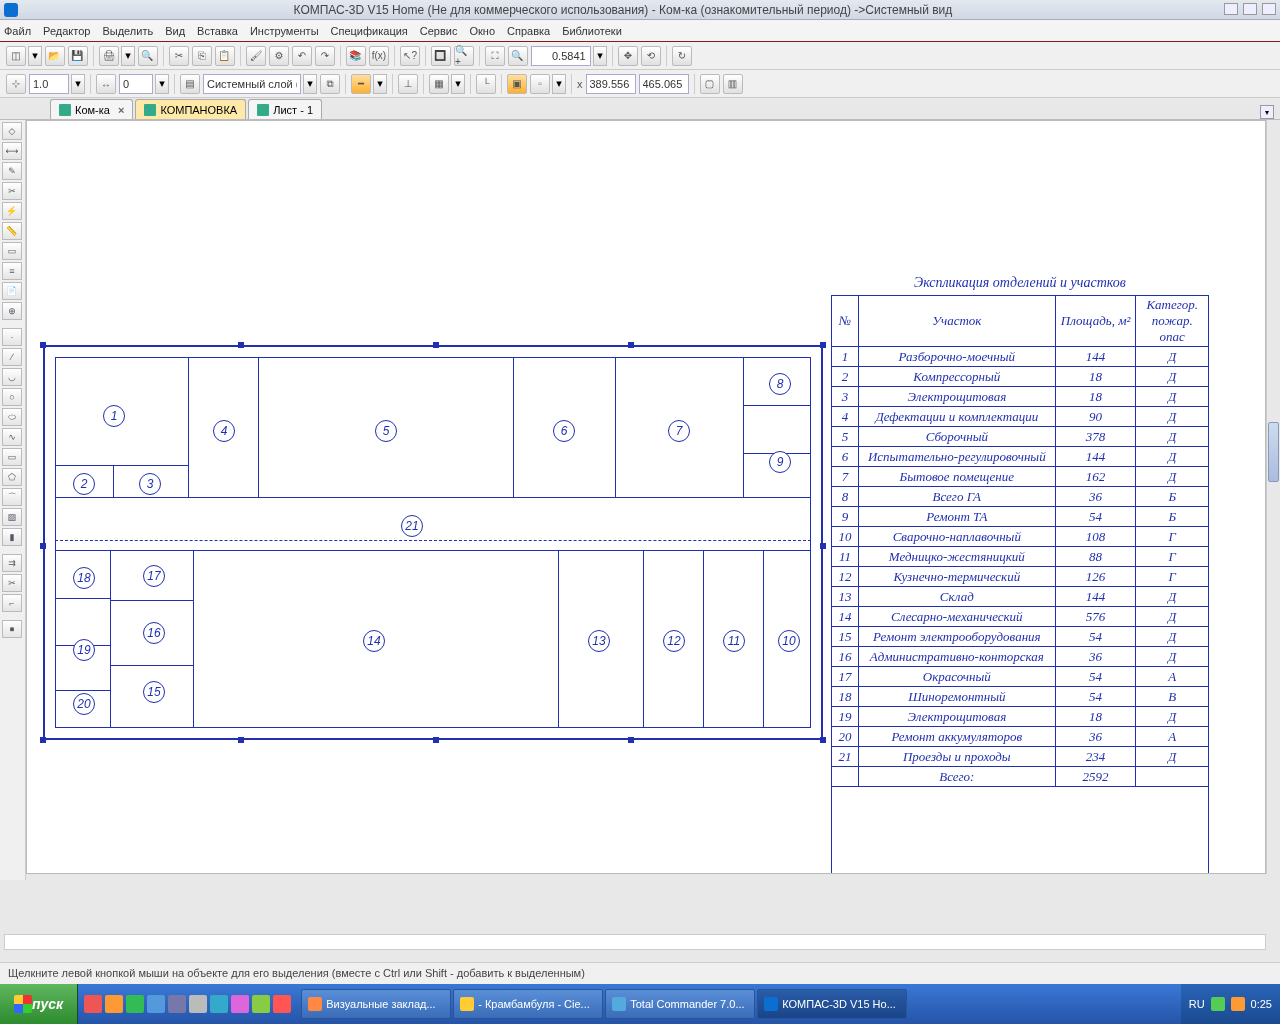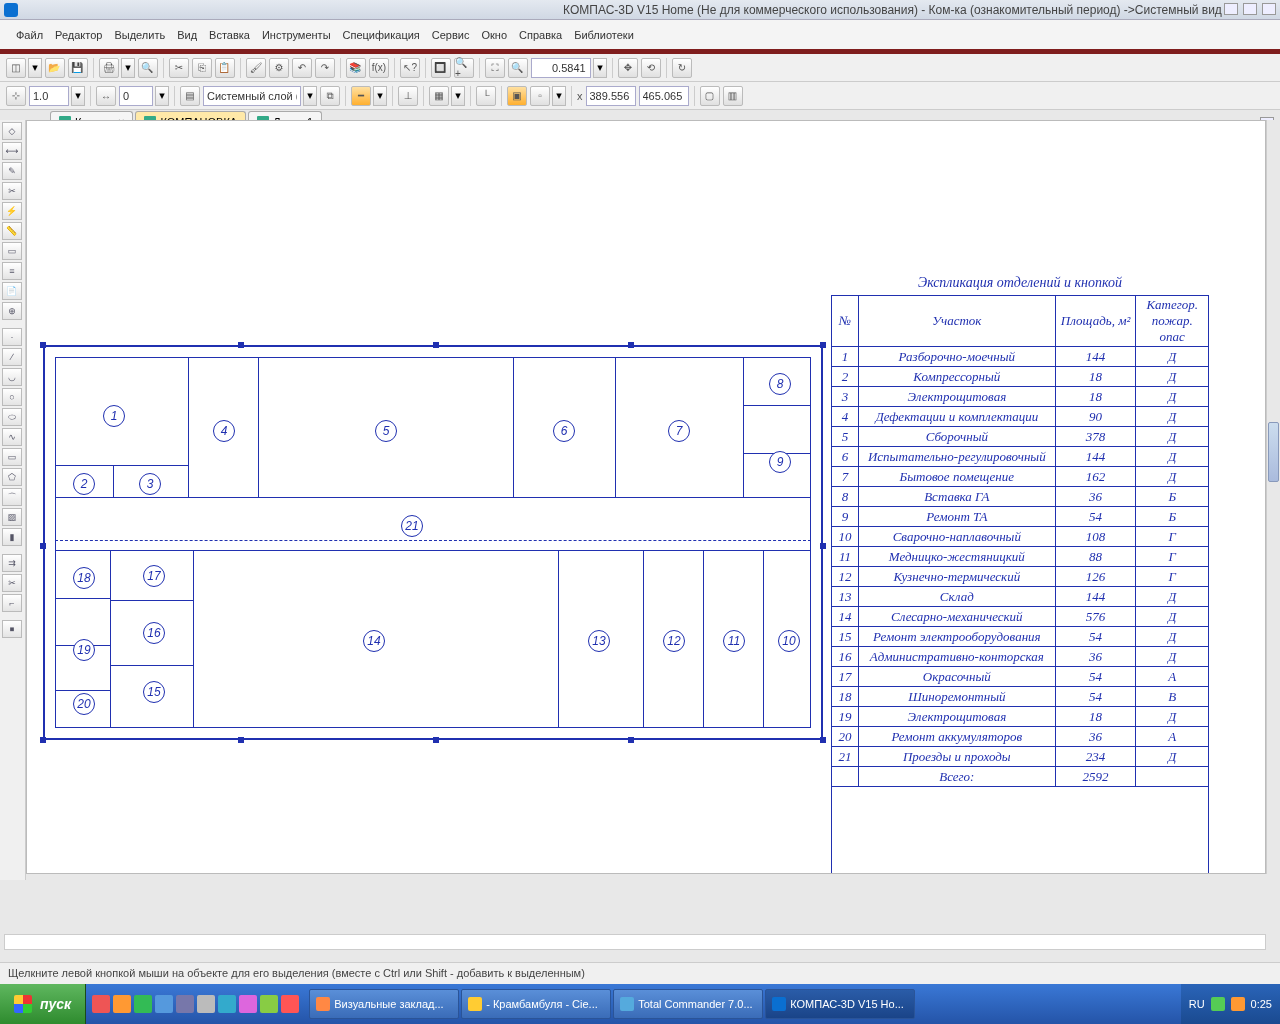--- a/index.html
+++ b/index.html
@@ -1,25 +1,25 @@
 <!DOCTYPE html>
 <html><head>
 <meta charset="utf-8">
 <style>
 * { box-sizing: border-box; margin: 0; padding: 0; }
 body { font-family: Arial, sans-serif; font-size: 11px; background: #e8e8e8; width: 1280px; height: 1024px; overflow: hidden; position: relative; }
 
 
 .titlebar { height: 20px; background: linear-gradient(#e4e9f0,#d0d8e4); display: flex; align-items: center; padding: 0 4px; border-bottom: 1px solid #aab; }
 .titlebar .app-icon { width: 14px; height: 14px; background: #0a6fd1; border-radius: 3px; margin-right: 6px; }
-.titlebar .title { flex: 1; text-align: right; color: #444; font-size: 12px; }
+.titlebar .title { flex: 1; text-align: center; color: #444; font-size: 12px; }
 .titlebar .winbtns span { display: inline-block; width: 14px; height: 12px; border: 1px solid #999; margin-left: 2px; background: #eef; }
 
 
-.menubar { height: 34px; background: #f4f4f4; border-bottom: 5px solid #7f1d1d; display: flex; align-items: center; padding-left: 16px; gap: 12px; }
+.menubar { height: 22px; background: #f4f4f4; border-bottom: 1px solid #7f1d1d; display: flex; align-items: center; padding-left: 4px; gap: 12px; }
 .menubar span { color: #333; cursor: default; }
 
 
 .toolbar { height: 28px; background: #f0f0f0; border-bottom: 1px solid #ccc; display: flex; align-items: center; padding: 0 6px; gap: 3px; }
 .tbtn { width: 20px; height: 20px; border: 1px solid #bbb; background: linear-gradient(#fff,#e0e0e0); border-radius: 2px; display: flex; align-items: center; justify-content: center; font-size: 10px; color: #555; }
 .tbtn.o { background: linear-gradient(#ffe0a0,#ffb030); }
 .tsep { width: 1px; height: 20px; background: #ccc; margin: 0 2px; }
 .tinput { height: 20px; border: 1px solid #aac; background: #fff; padding: 0 3px; font-size: 11px; color: #333; }
 .tdrop { width: 14px; height: 20px; border: 1px solid #bbb; background: linear-gradient(#fff,#e0e0e0); margin-left: -1px; display:flex; align-items:center; justify-content:center; }
 
@@ -61,21 +61,21 @@
 .expl .c4 { width: 70px; }
 .expl-foot { border:1px solid #2030b0; border-top:none; height:120px; }
 
 
 .hintbar-area { position:absolute; left:4px; right:14px; bottom:68px; height:40px; }
 .hintbar { height:16px; background:#fff; border:1px solid #ccc; margin-top:18px; }
 .statusbar { position: absolute; left: 0; right: 0; bottom: 40px; height: 22px; background: #f0f0f0; border-top: 1px solid #ccc; padding: 4px 8px; color: #444; font-size: 11px; }
 
 
 .taskbar { position: absolute; left: 0; right: 0; bottom: 0; height: 40px; background: linear-gradient(#3a78d6,#2454a8); display: flex; align-items: center; }
-.start { height: 40px; background: linear-gradient(#5fb75f,#2e8b2e); color: #fff; font-weight: bold; padding: 0 14px; display: flex; align-items: center; gap: 8px; font-style: italic; font-size: 14px; border-right: 1px solid #1a4a1a; }
+.start { height: 40px; background: linear-gradient(#5fb75f,#2e8b2e); color: #fff; font-weight: bold; padding: 0 14px; display: flex; align-items: center; gap: 0; font-style: italic; font-size: 14px; border-right: 1px solid #1a4a1a; }
 .start .flag { width: 18px; height: 18px; background: conic-gradient(#e33 0 25%,#3c3 25% 50%,#36f 50% 75%,#fc3 75% 100%); border-radius: 2px; }
 .ql { display:flex; gap:3px; padding:0 6px; }
 .ql .qi { width:18px; height:18px; border-radius:2px; }
 .tasks { display: flex; gap: 2px; padding: 0 4px; flex: 1; }
 .task { height: 30px; min-width: 150px; background: linear-gradient(#5a8fd8,#3a6cb8); border: 1px solid #2a5498; border-radius: 2px; color: #fff; display: flex; align-items: center; padding: 0 6px; gap: 4px; font-size: 11px; text-align: center; }
 .task.active { background: linear-gradient(#2a5ca8,#1a4488); }
 .task .ti { width: 14px; height: 14px; background: #fc3; border-radius: 2px; }
 .tray { display: flex; align-items: center; gap: 6px; padding: 0 8px; background: linear-gradient(#2a64b8,#1a4a90); height: 40px; color: #fff; font-size: 11px; }
 .tray .ti { width: 14px; height: 14px; border-radius: 2px; }
 
@@ -298,21 +298,21 @@
       <div class="rnum" style="left:100px; top:336px">15</div>
       <div class="rnum" style="left:100px; top:277px">16</div>
       <div class="rnum" style="left:100px; top:220px">17</div>
       <div class="rnum" style="left:30px; top:222px">18</div>
       <div class="rnum" style="left:30px; top:294px">19</div>
       <div class="rnum" style="left:30px; top:348px">20</div>
       <div class="rnum" style="left:358px; top:170px">21</div>
     </div>
 
     <div class="expl">
-      <div class="expl-title">Экспликация отделений и кнопкой</div>
+      <div class="expl-title">Экспликация отделений и участков</div>
       <table>
         <thead>
             <tr>
           <th class="c1">№</th>
           <th class="c2">Участок</th>
           <th class="c3">Площадь, м²</th>
           <th class="c4">Категор. пожар. опас</th>
         </tr>
           </thead>
         <tbody id="expl-body">
@@ -353,21 +353,21 @@
               <td>Д</td>
             </tr>
             <tr>
               <td>7</td>
               <td>Бытовое помещение</td>
               <td>162</td>
               <td>Д</td>
             </tr>
             <tr>
               <td>8</td>
-              <td>Вставка ГА</td>
+              <td>Всего ГА</td>
               <td>36</td>
               <td>Б</td>
             </tr>
             <tr>
               <td>9</td>
               <td>Ремонт ТА</td>
               <td>54</td>
               <td>Б</td>
             </tr>
             <tr>

